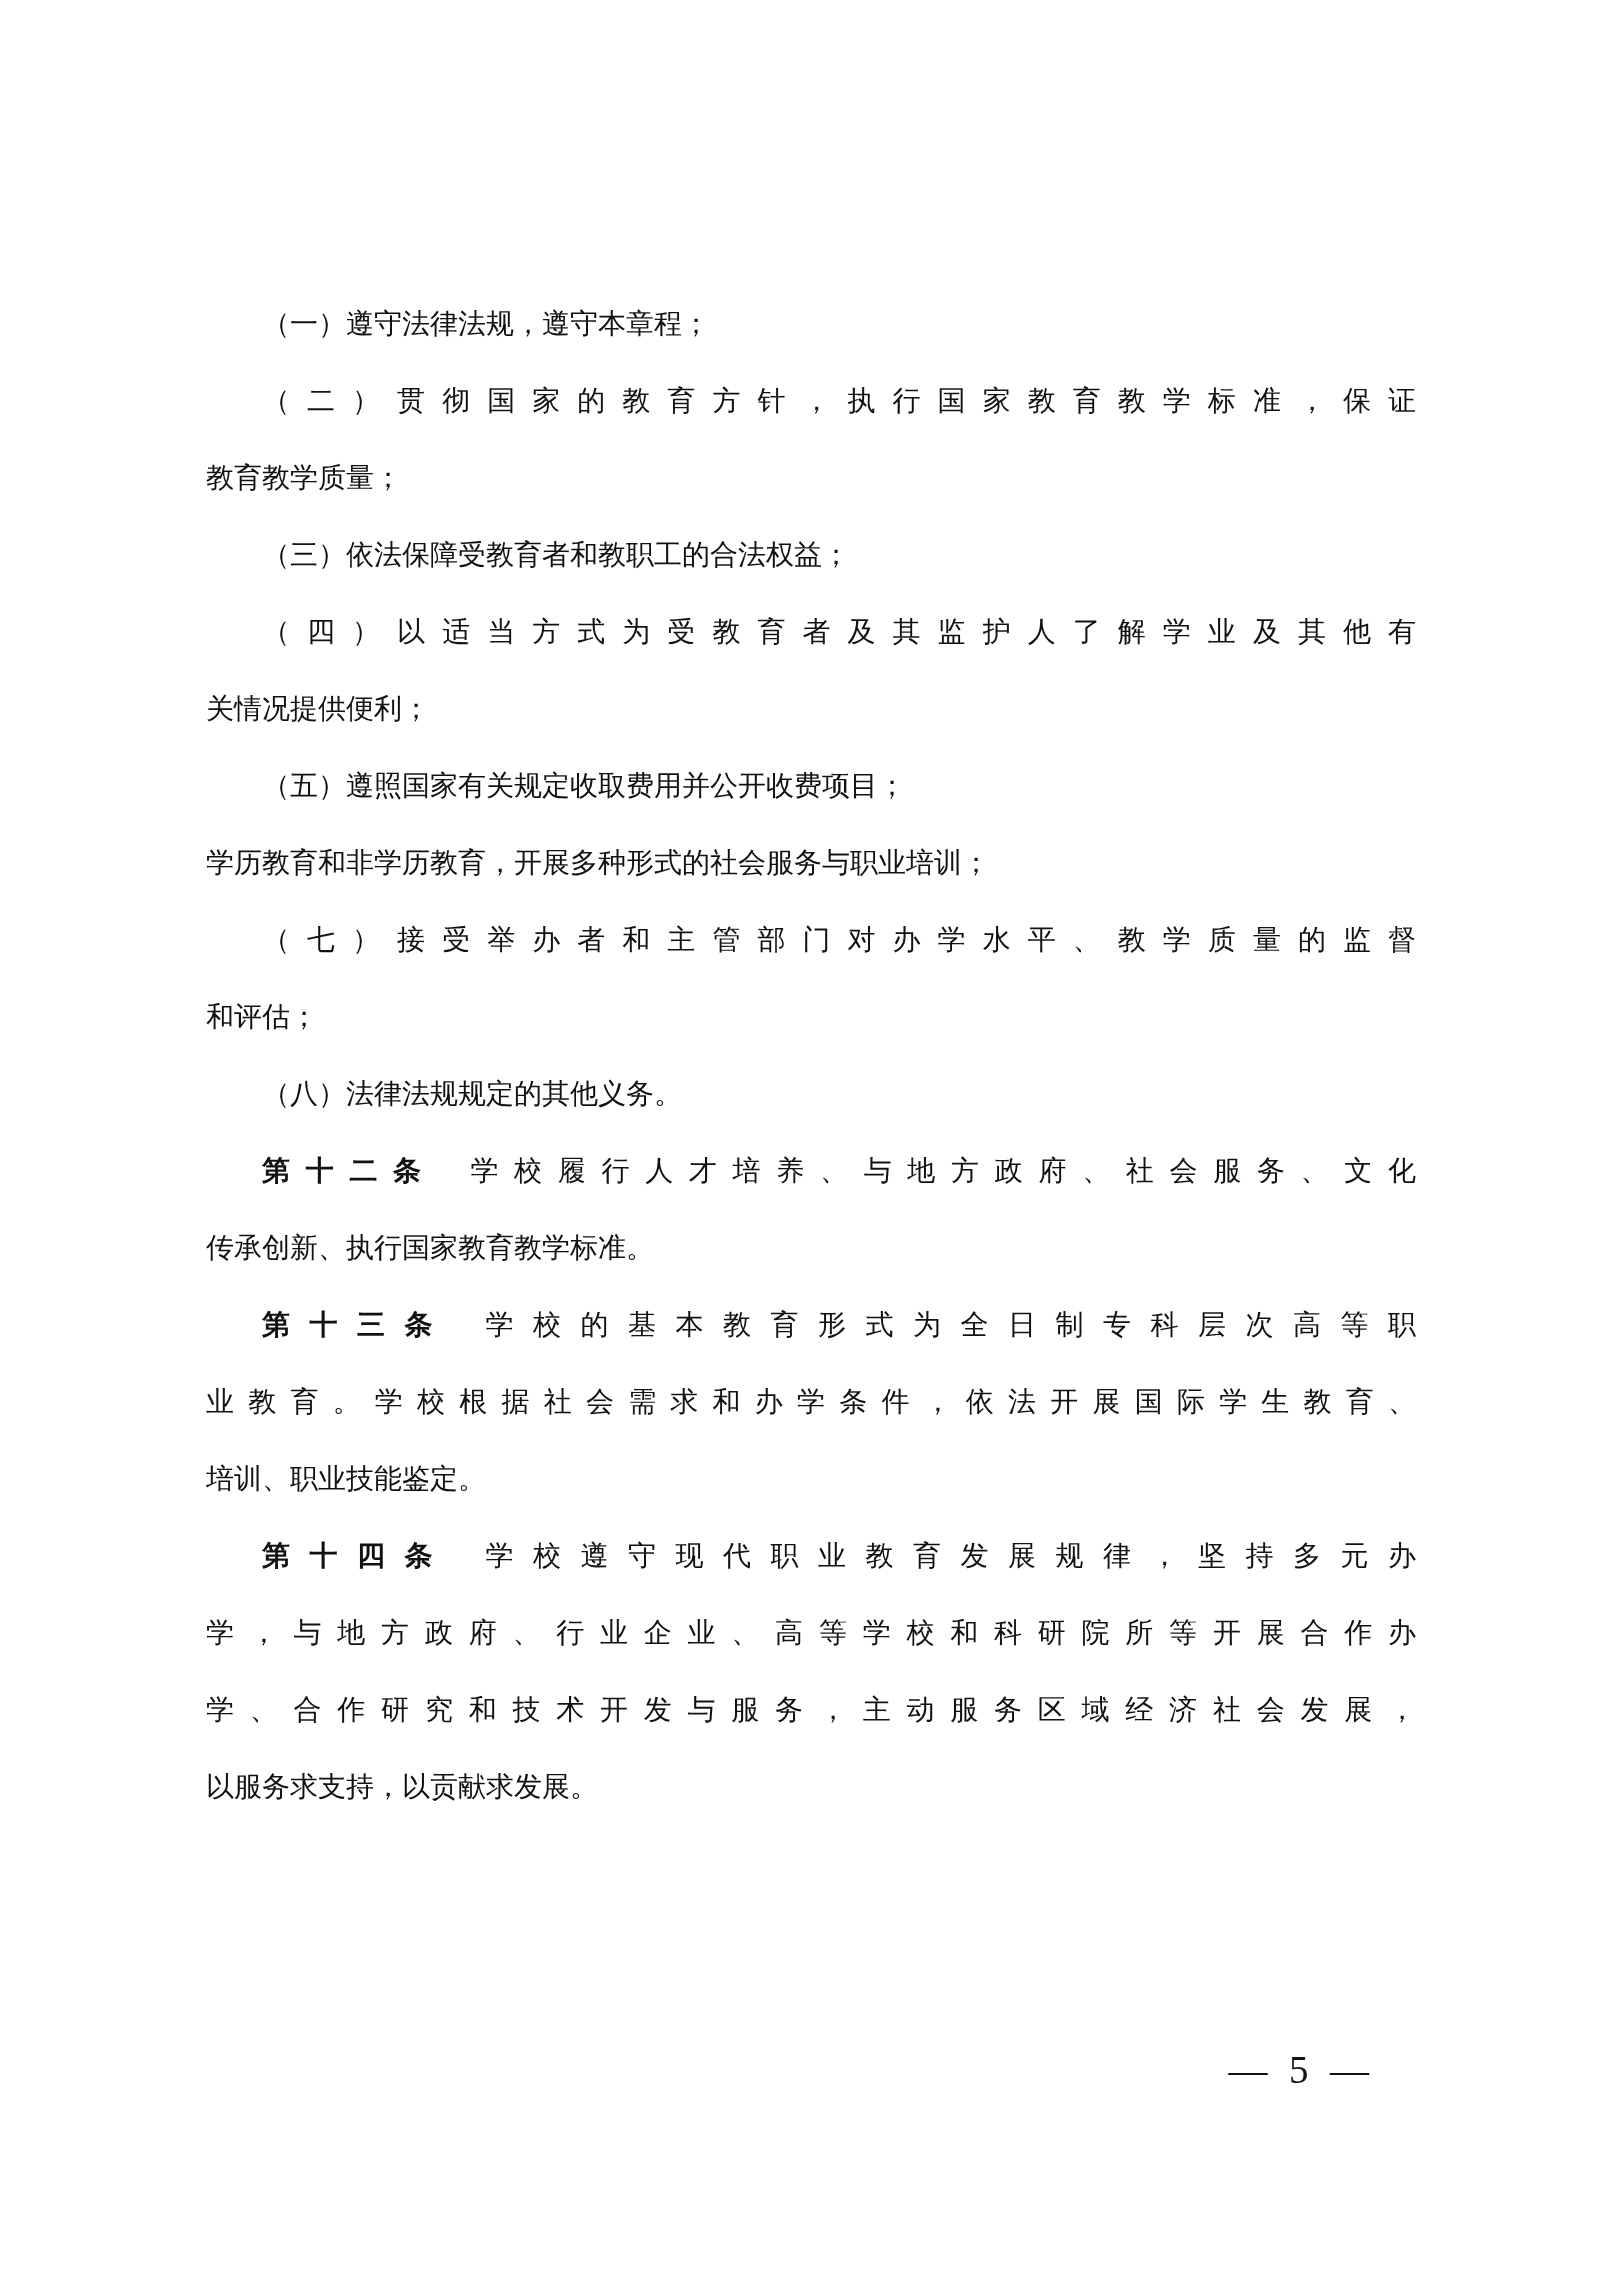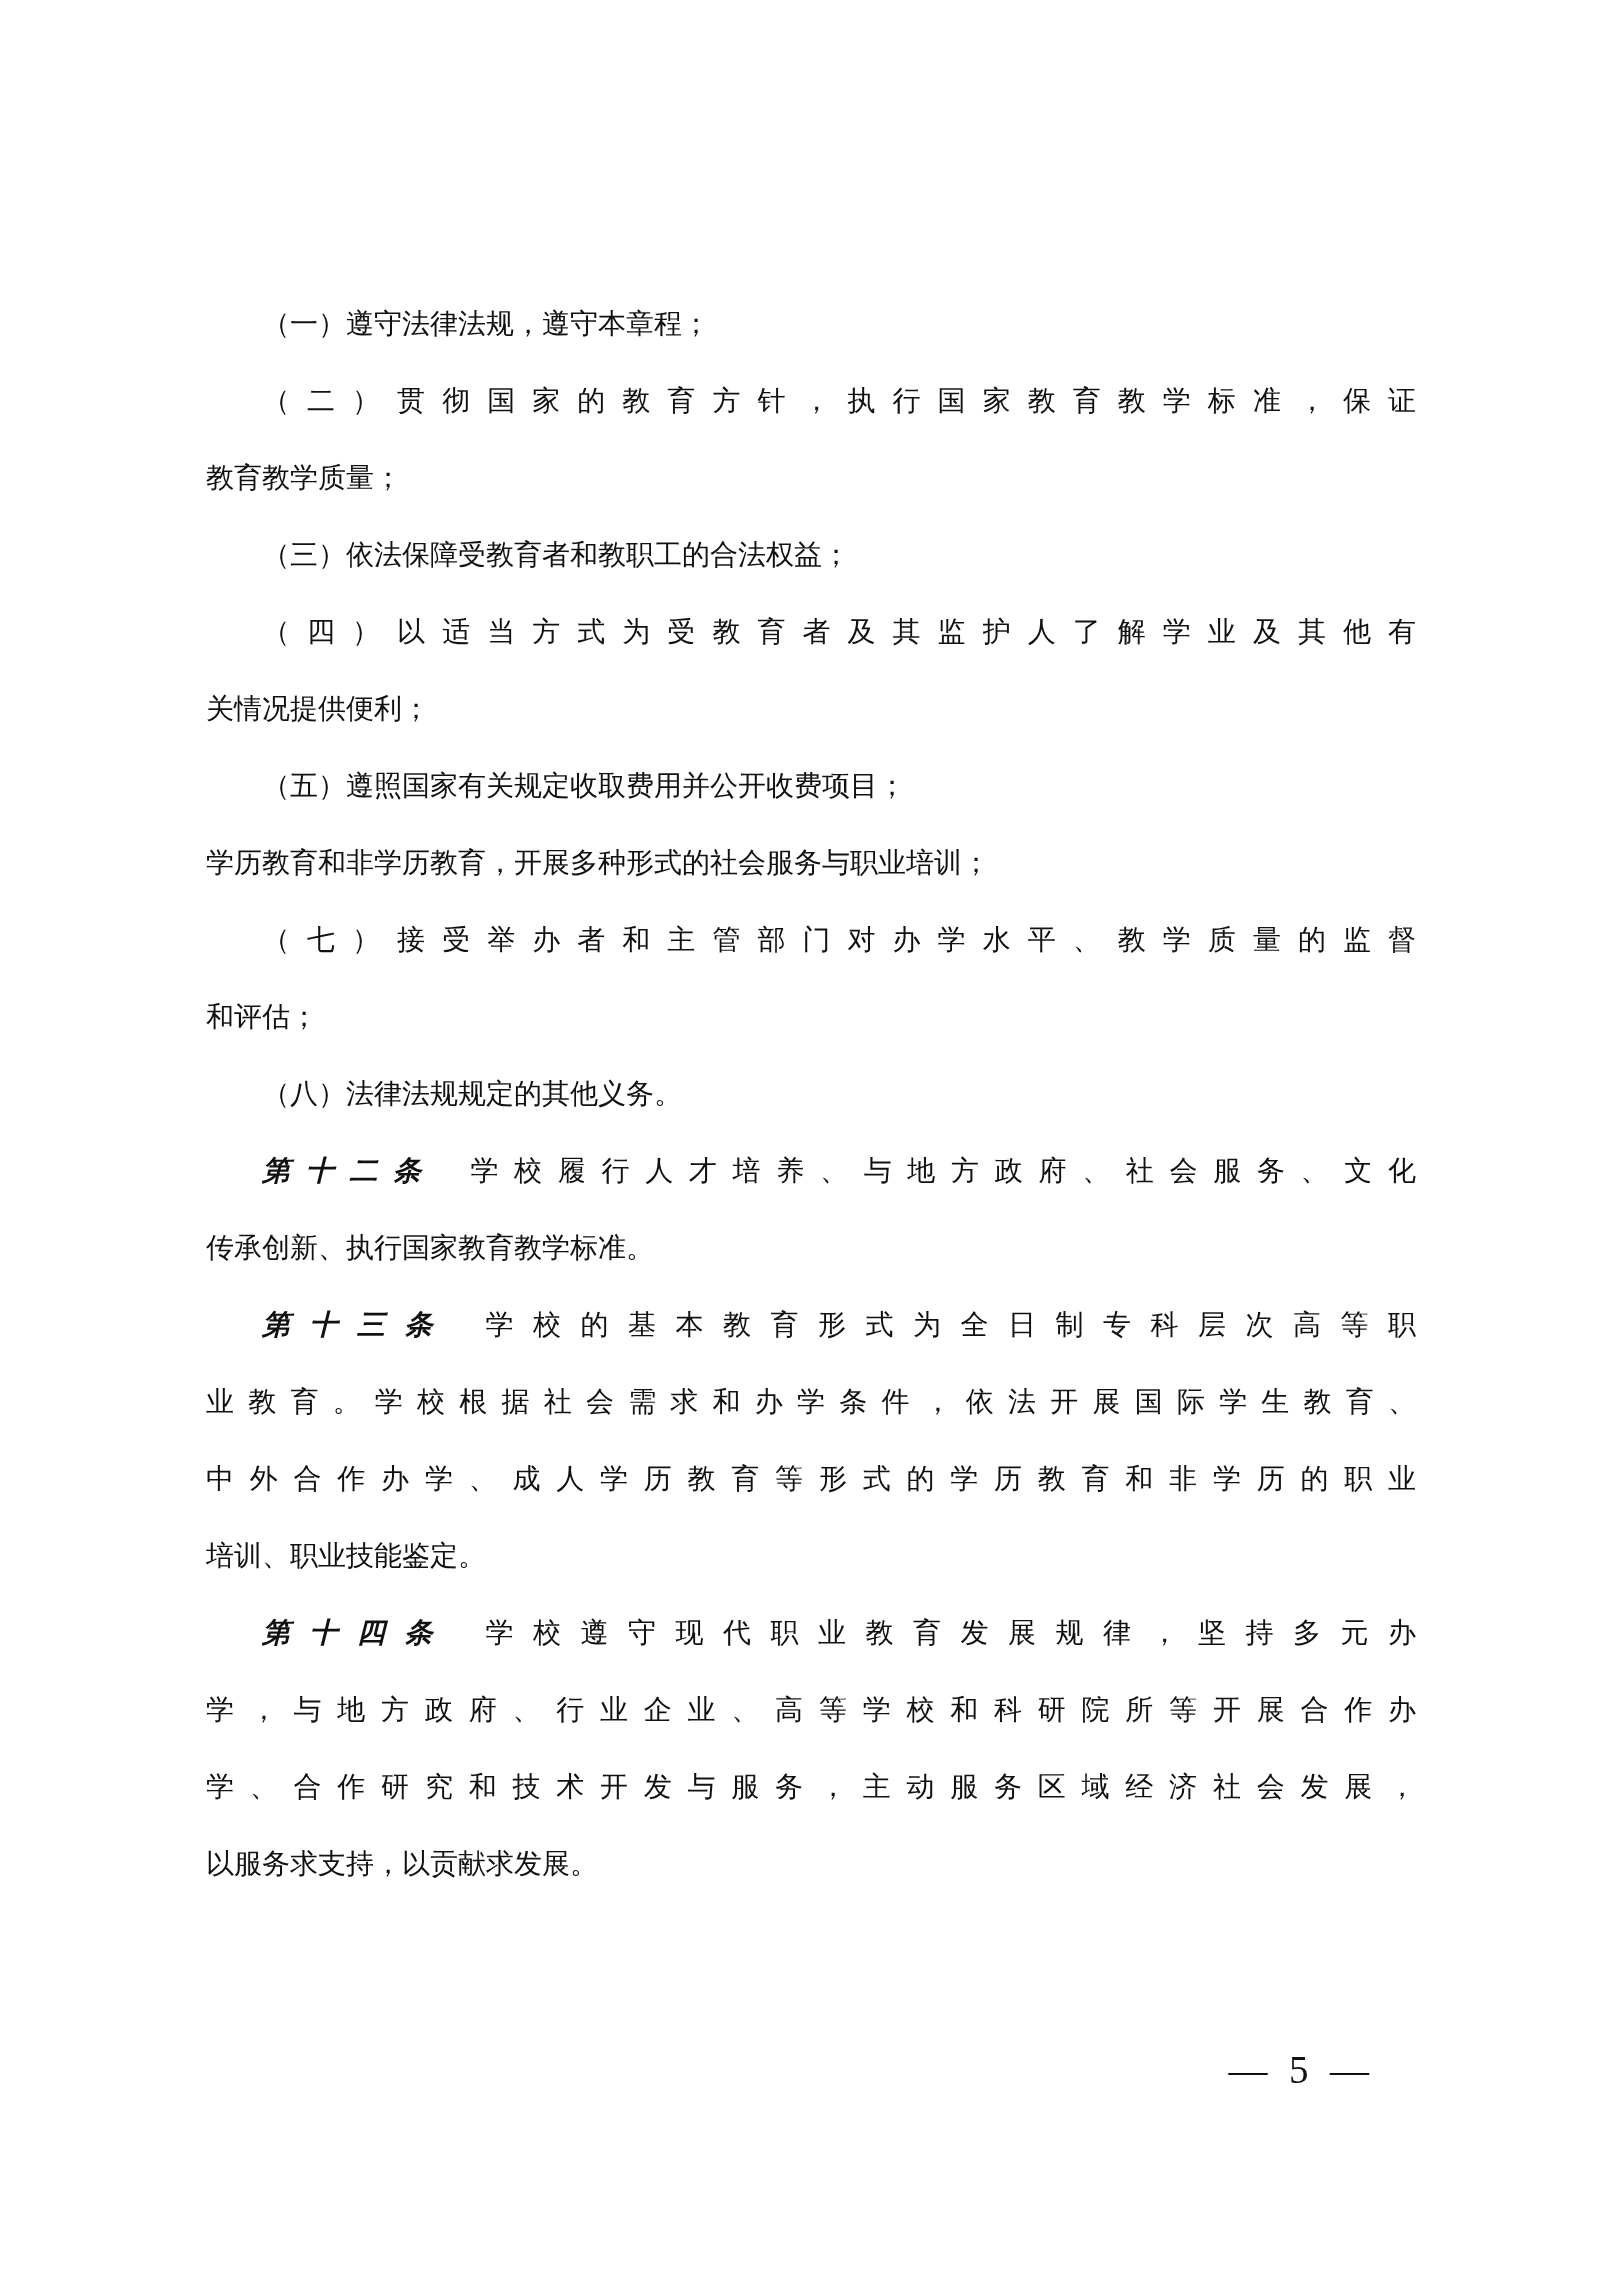--- a/index.html
+++ b/index.html
@@ -32,21 +32,20 @@
   .line.indent {
     text-indent: 2em;
   }
   .line.stretch {
     text-align: justify;
     text-align-last: justify;
   }
   .term {
     font-weight: 700;
     margin-right: 1.2em;
-    font-style: italic;
   }
   .pagenum {
     position: absolute;
     top: 2047px;
     right: 246px;
     font-size: 39px;
     line-height: 45px;
     letter-spacing: 5.9px;
     color: #111111;
   }
@@ -68,21 +67,20 @@
     <div class="line">和评估；</div>
     <div class="line indent">（八）法律法规规定的其他义务。</div>
     <div class="line indent stretch">
       <span class="term">第十二条</span><span>学校履行人才培养、与地方政府、社会服务、文化</span>
     </div>
     <div class="line">传承创新、执行国家教育教学标准。</div>
     <div class="line indent stretch">
       <span class="term">第十三条</span><span>学校的基本教育形式为全日制专科层次高等职</span>
     </div>
     <div class="line stretch">业教育。学校根据社会需求和办学条件，依法开展国际学生教育、</div>
-    <div class="line stretch">中外合作办学、成人学历教育等形式的学历教育和非学历的职业</div>
     <div class="line">培训、职业技能鉴定。</div>
     <div class="line indent stretch">
       <span class="term">第十四条</span><span>学校遵守现代职业教育发展规律，坚持多元办</span>
     </div>
     <div class="line stretch">学，与地方政府、行业企业、高等学校和科研院所等开展合作办</div>
     <div class="line stretch">学、合作研究和技术开发与服务，主动服务区域经济社会发展，</div>
     <div class="line">以服务求支持，以贡献求发展。</div>
   </div>
   <div class="pagenum">— 5 —</div>
 </div>

